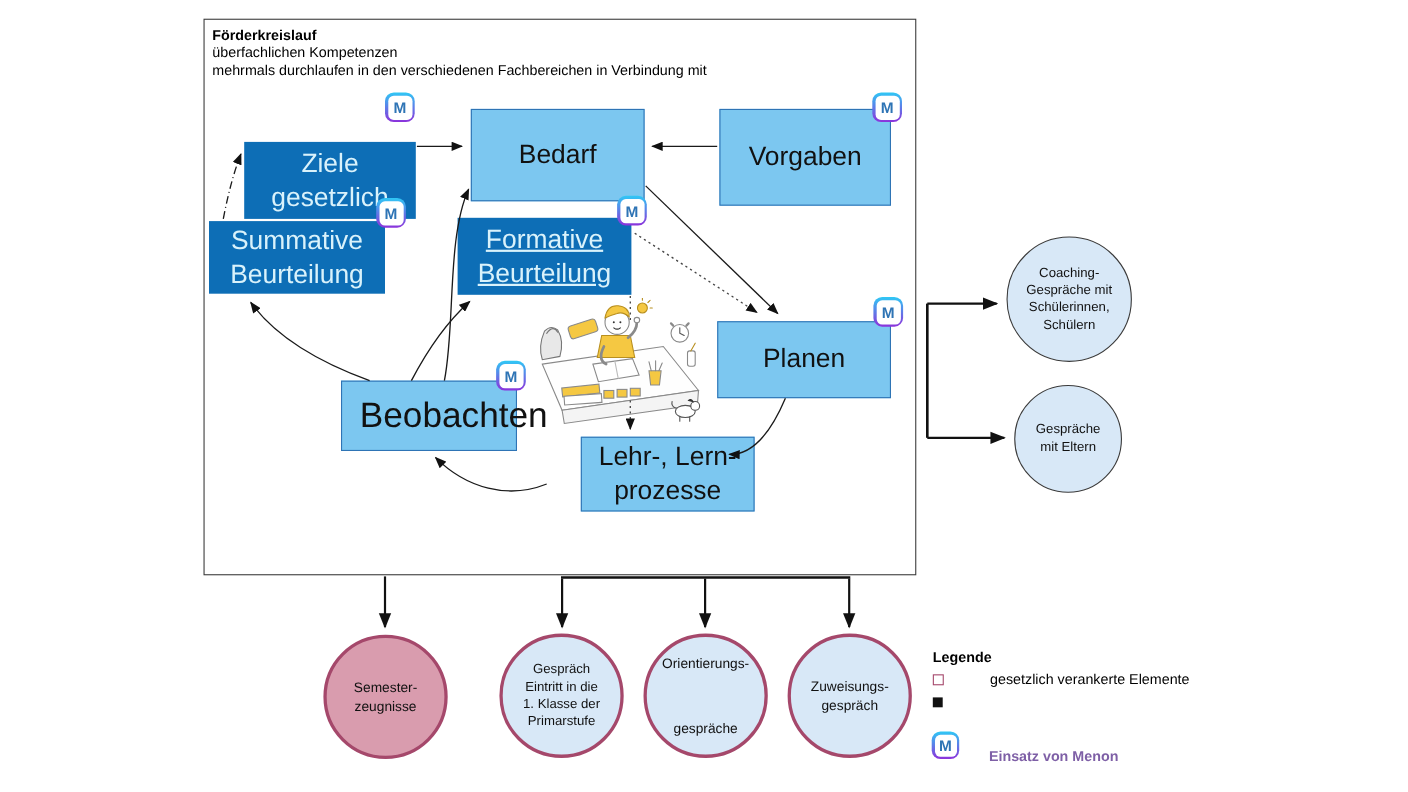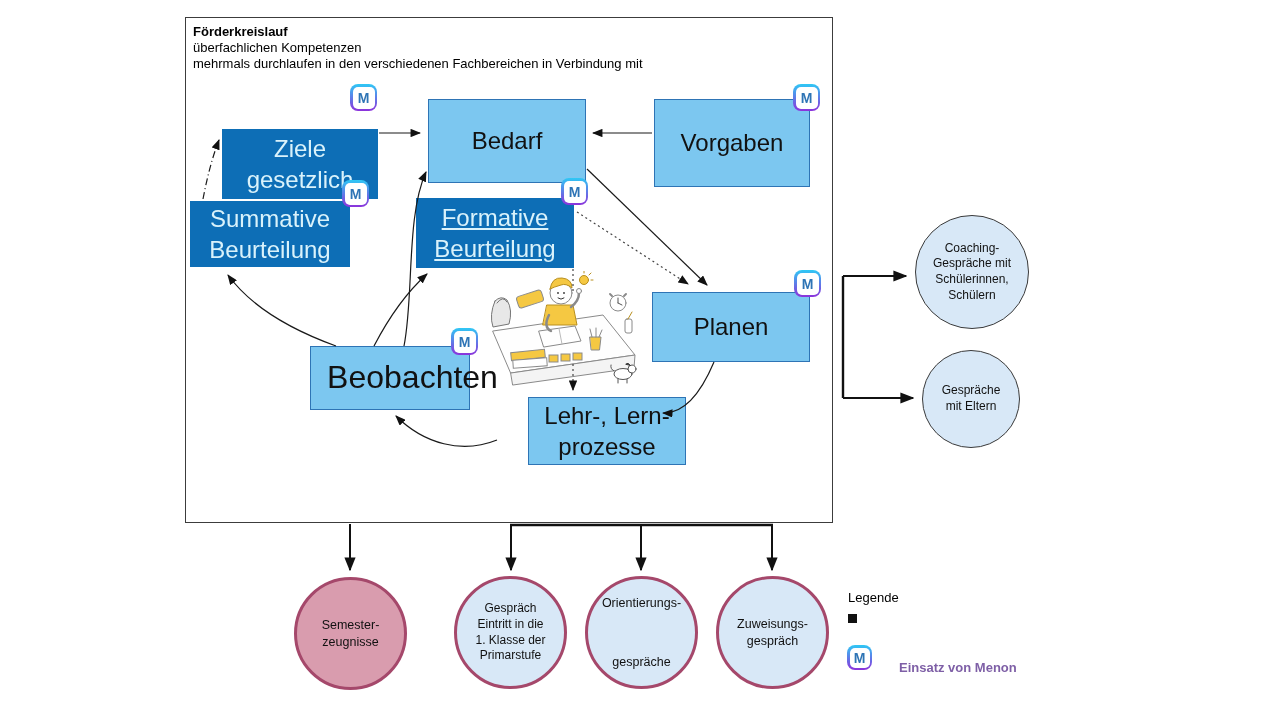--- a/index.html
+++ b/index.html
@@ -32,21 +32,21 @@
     background:linear-gradient(180deg, var(--menon-border-top), var(--menon-border-bottom));
   }
   .menon .inner {
     width:100%; height:100%; background:#fff; border-radius:5px;
     display:flex; align-items:center; justify-content:center;
     font-weight:bold; font-size:14px; color:var(--menon-letter);
   }
   .arrows { position:absolute; left:0; top:0; z-index:6; pointer-events:none; }
   .illustration { position:absolute; left:487px; top:271px; width:152px; height:120px; z-index:5; }
   .legend { position:absolute; left:848px; top:590px; width:320px; font-size:13px; z-index:2; }
-  .legend .legend-title { font-weight:normal; margin-bottom:4px; }
+  .legend .legend-title { font-weight:bold; margin-bottom:4px; }
   .legend .row { display:flex; margin-bottom:2px; }
   .legend .sym-col { width:52px; flex:0 0 52px; padding-top:2px; }
   .legend .sq-open { display:inline-block; width:10px; height:10px; border:1.5px solid var(--circle-bottom-border); background:#fff; }
   .legend .sq-fill { display:inline-block; width:9px; height:9px; background:#111; }
   .legend .txt { line-height:18px; }
   .legend .menon-row { display:flex; align-items:center; margin-top:14px; }
   .legend .menon-row .menon { position:static; width:25px; height:25px; flex:0 0 25px; margin-left:-1px; }
   .legend .menon-label { margin-left:27px; font-weight:bold; color:var(--menon-text);margin-top:20px; }
 </style>
 </head>
@@ -210,20 +210,24 @@
     <path d="M 772,526 V 570" marker-end="url(#ahb)"></path>
     <path d="M 843,276 V 398" stroke-width="2.4"></path>
     <path d="M 843,276 H 906" marker-end="url(#ahb)"></path>
     <path d="M 843,398 H 913" marker-end="url(#ahb)"></path>
   </g>
 </svg>
 
 <div class="legend">
   <div class="legend-title">Legende</div>
   <div class="row">
+    <span class="sym-col"><span class="sq-open"></span></span>
+    <span class="txt">gesetzlich verankerte Elemente</span>
+  </div>
+  <div class="row">
     <span class="sym-col"><span class="sq-fill"></span></span>
   </div>
   <div class="menon-row">
     <div class="menon">
         <div class="inner">M</div>
       </div>
     <span class="menon-label">Einsatz von Menon</span>
   </div>
 </div>
 

